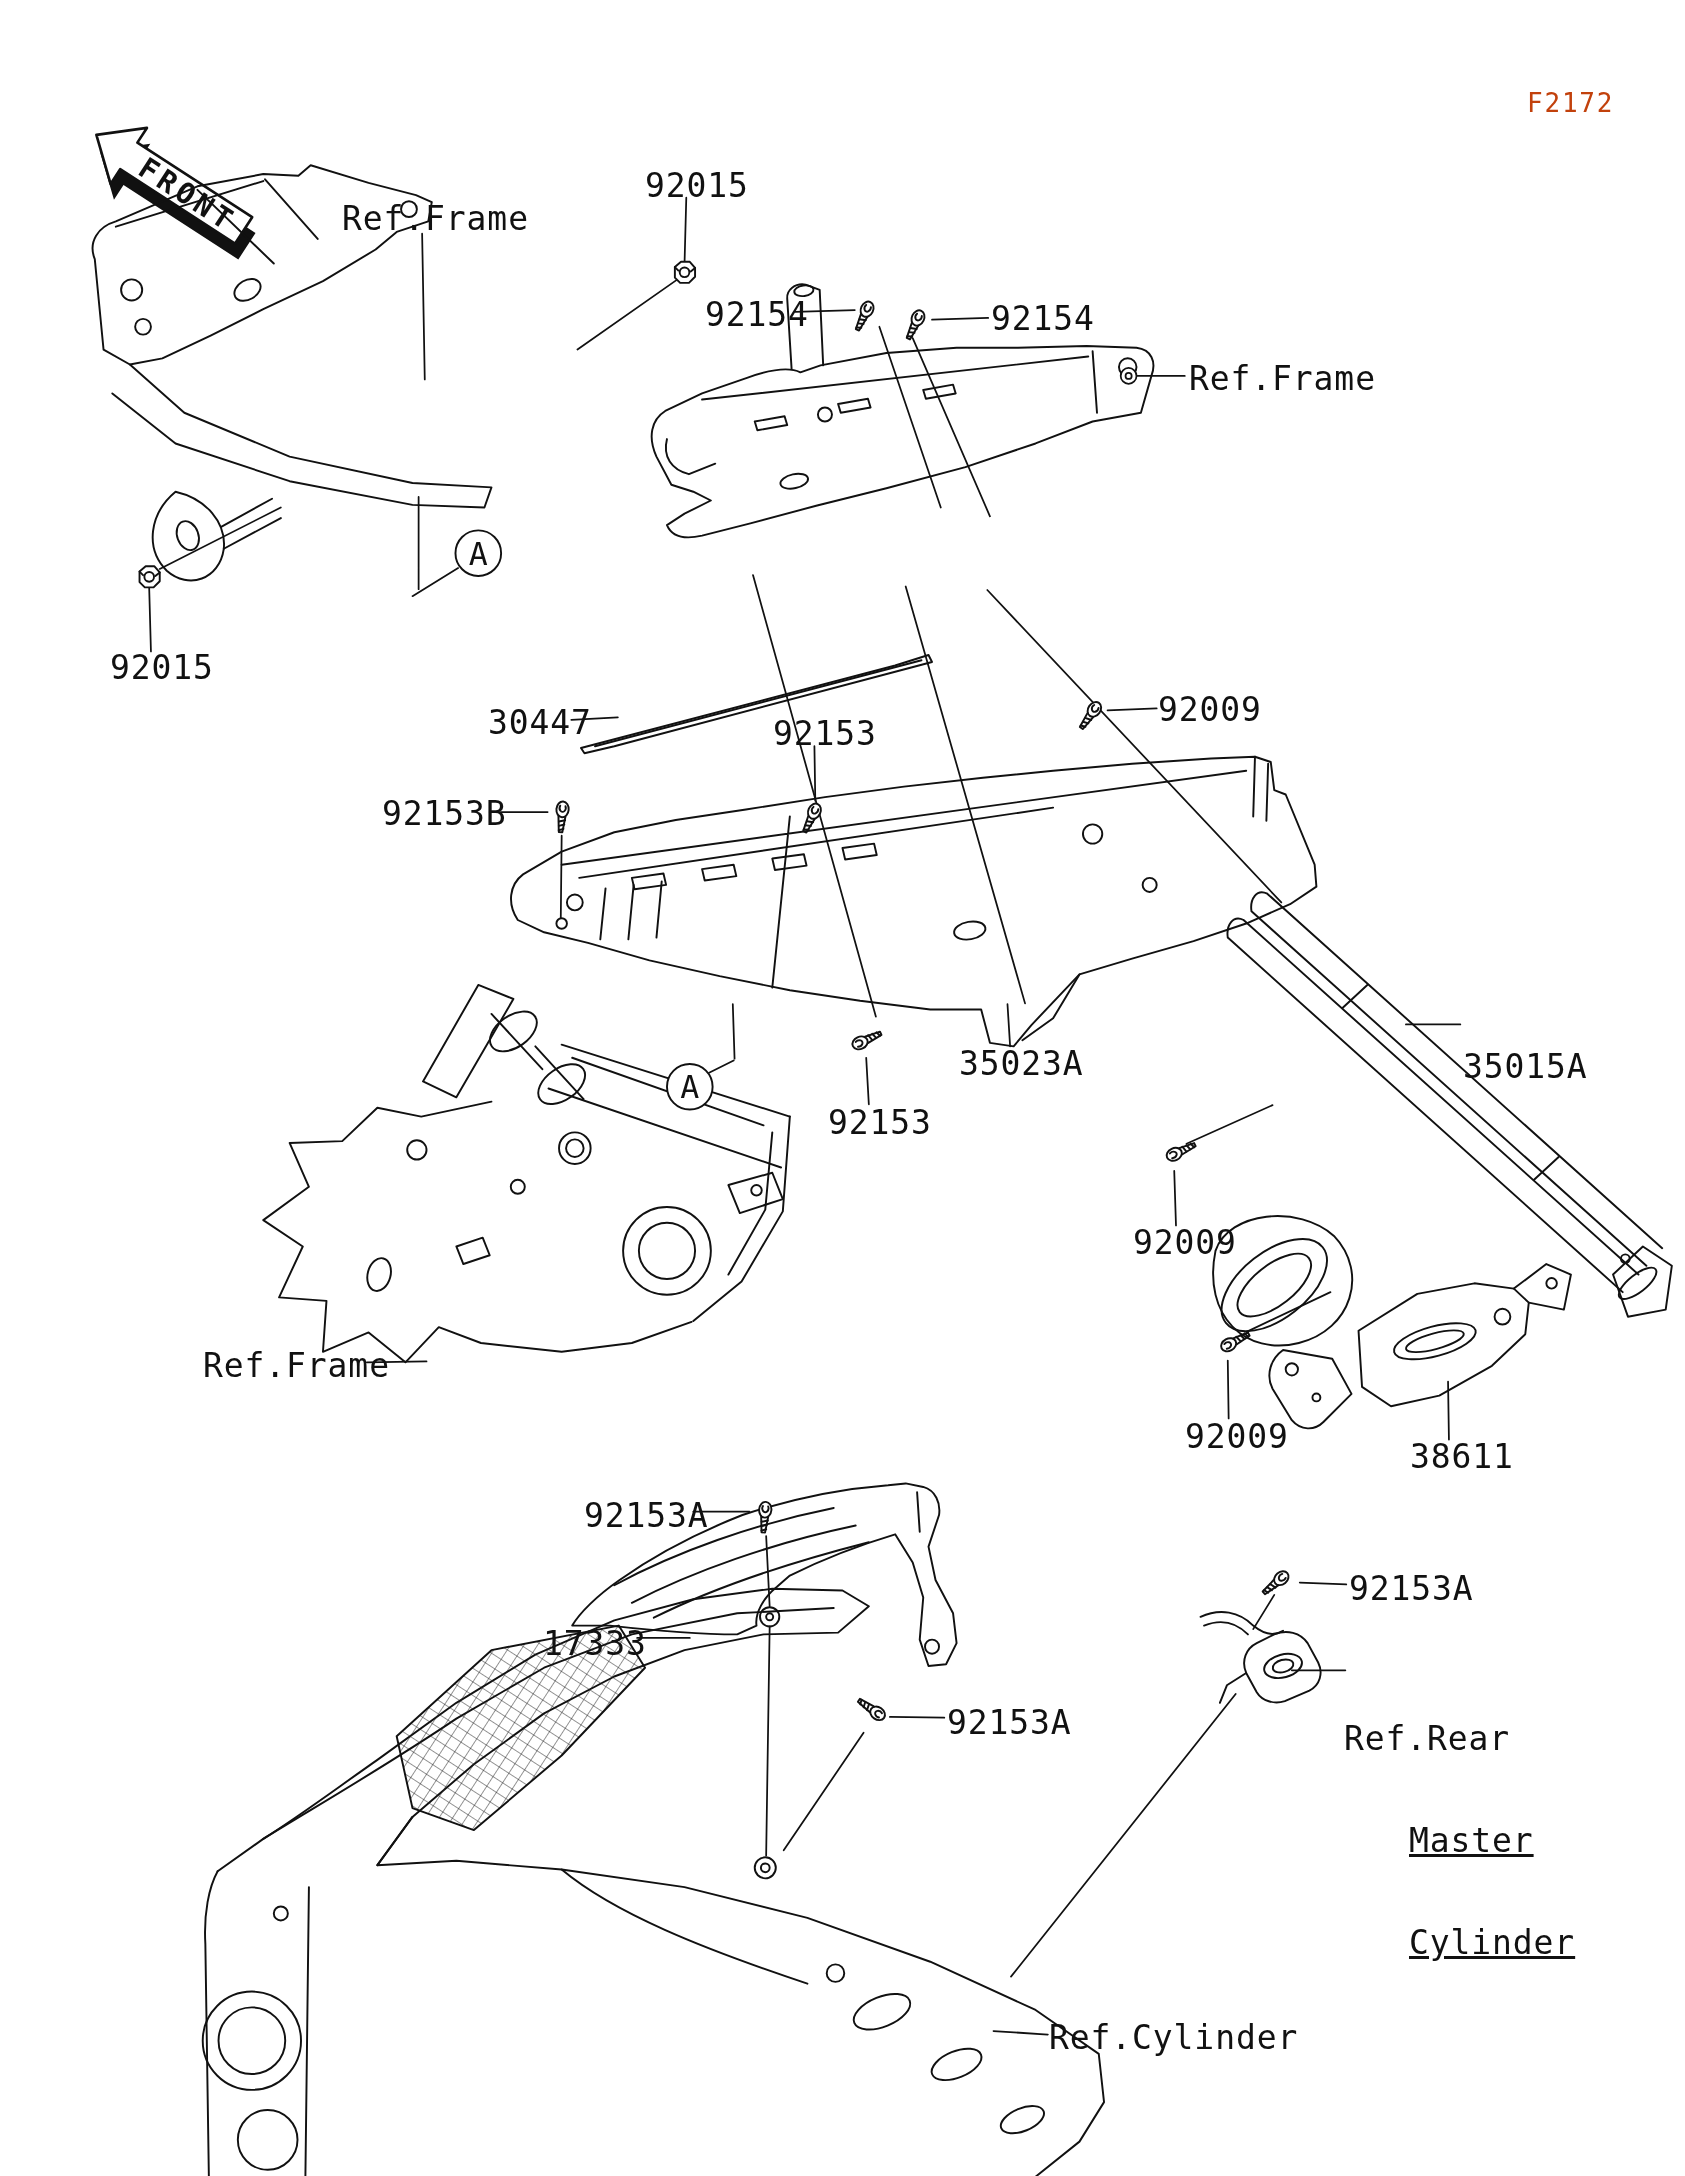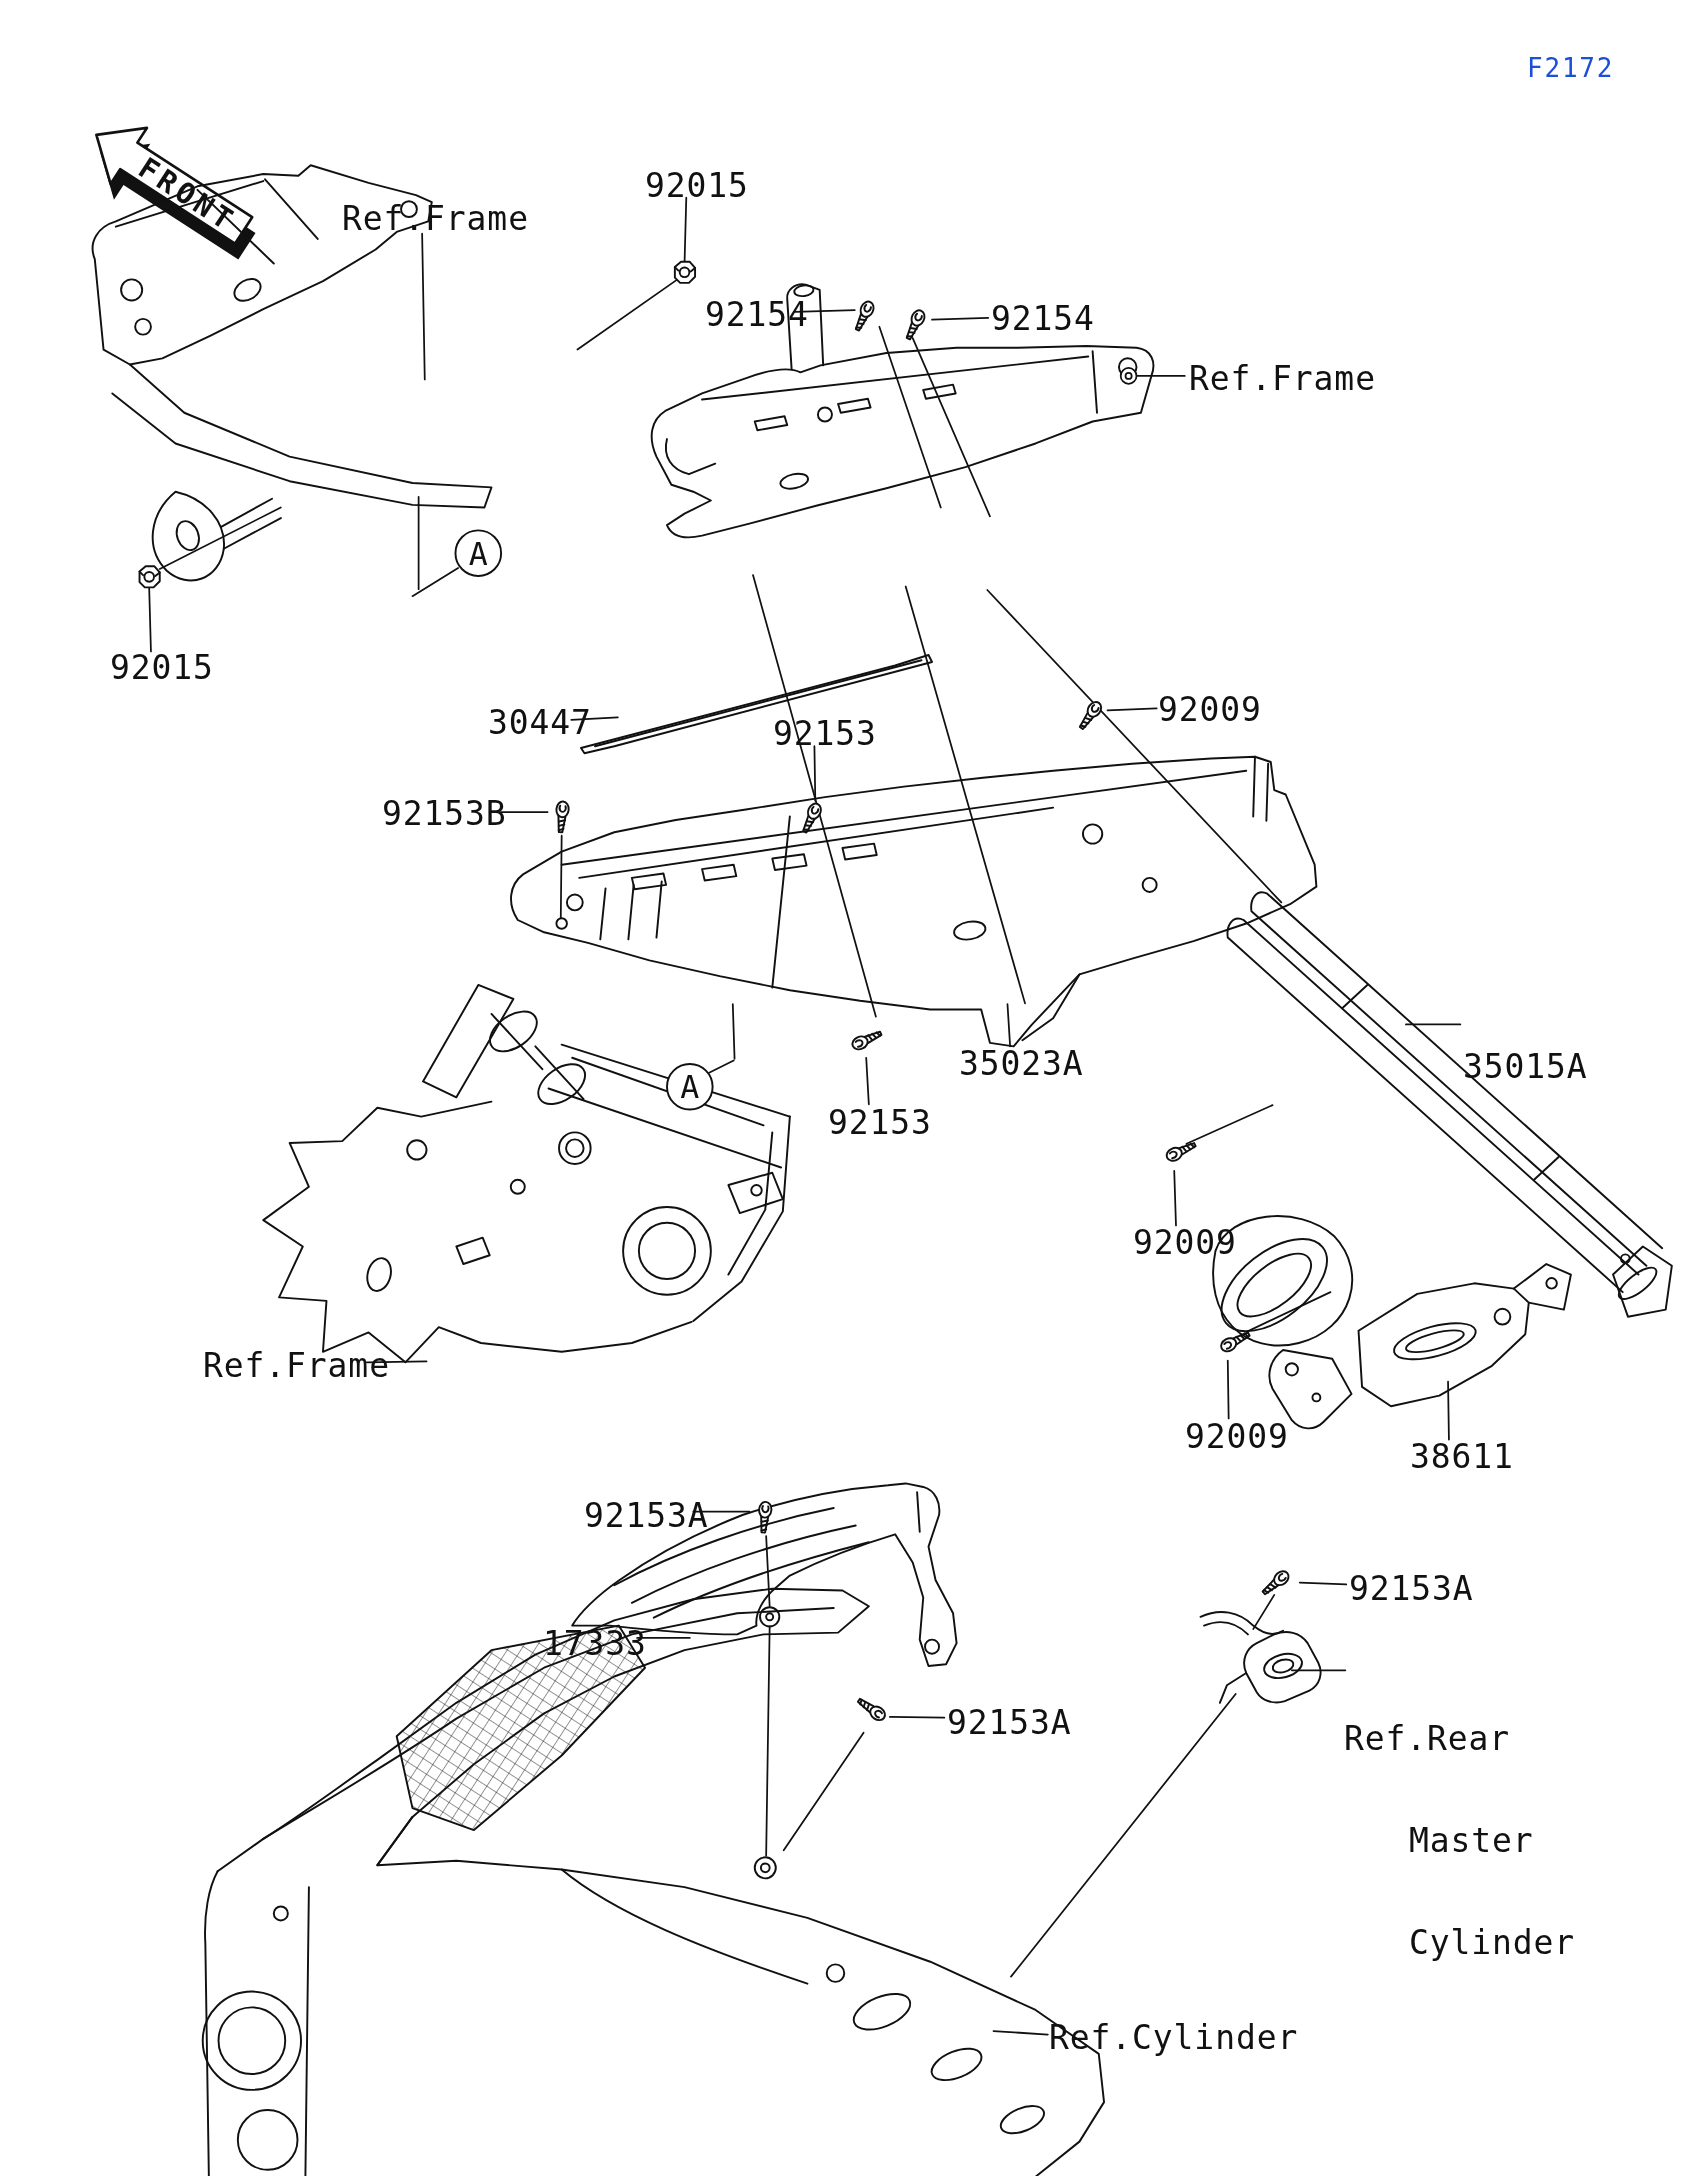--- a/index.html
+++ b/index.html
@@ -1,22 +1,22 @@
 <!DOCTYPE html>
 <html style="font-size:14px"><head>
 <meta charset="utf-8">
 <style>
   html,body{margin:0;padding:0;background:#fff;}
   .stage{position:relative;width:1685px;height:2177px;background:#ffffff;overflow:hidden;
          font-family:"DejaVu Sans Mono","Liberation Mono",monospace;}
   .stage svg{position:absolute;left:0;top:0;}
   .lbl{position:absolute;font-size:33px;letter-spacing:0.9px;color:#111;white-space:pre;line-height:34px;}
-  .lbl .ind{display:block;margin-left:65px;}
+  .lbl .ind{display:block;margin-left:65px;text-decoration:underline;}
   .lbl .ln{display:block;}
-  .pagecode{position:absolute;font-size:26px;letter-spacing:1.8px;color:#1d4ed8;}
+  .pagecode{position:absolute;font-size:26px;letter-spacing:1.8px;color:#c2410c;margin-top:35px;}
 </style>
 </head>
 <body>
 
 <div class="stage">
 
 <svg width="1685" height="2177" viewBox="0 0 1920 2480">
   <defs>
     <pattern id="xh" width="13" height="13" patternUnits="userSpaceOnUse" patternTransform="rotate(33)">
       <path d="M0,0 H13 M0,0 V13" stroke="#222" stroke-width="1.1" fill="none"></path>

